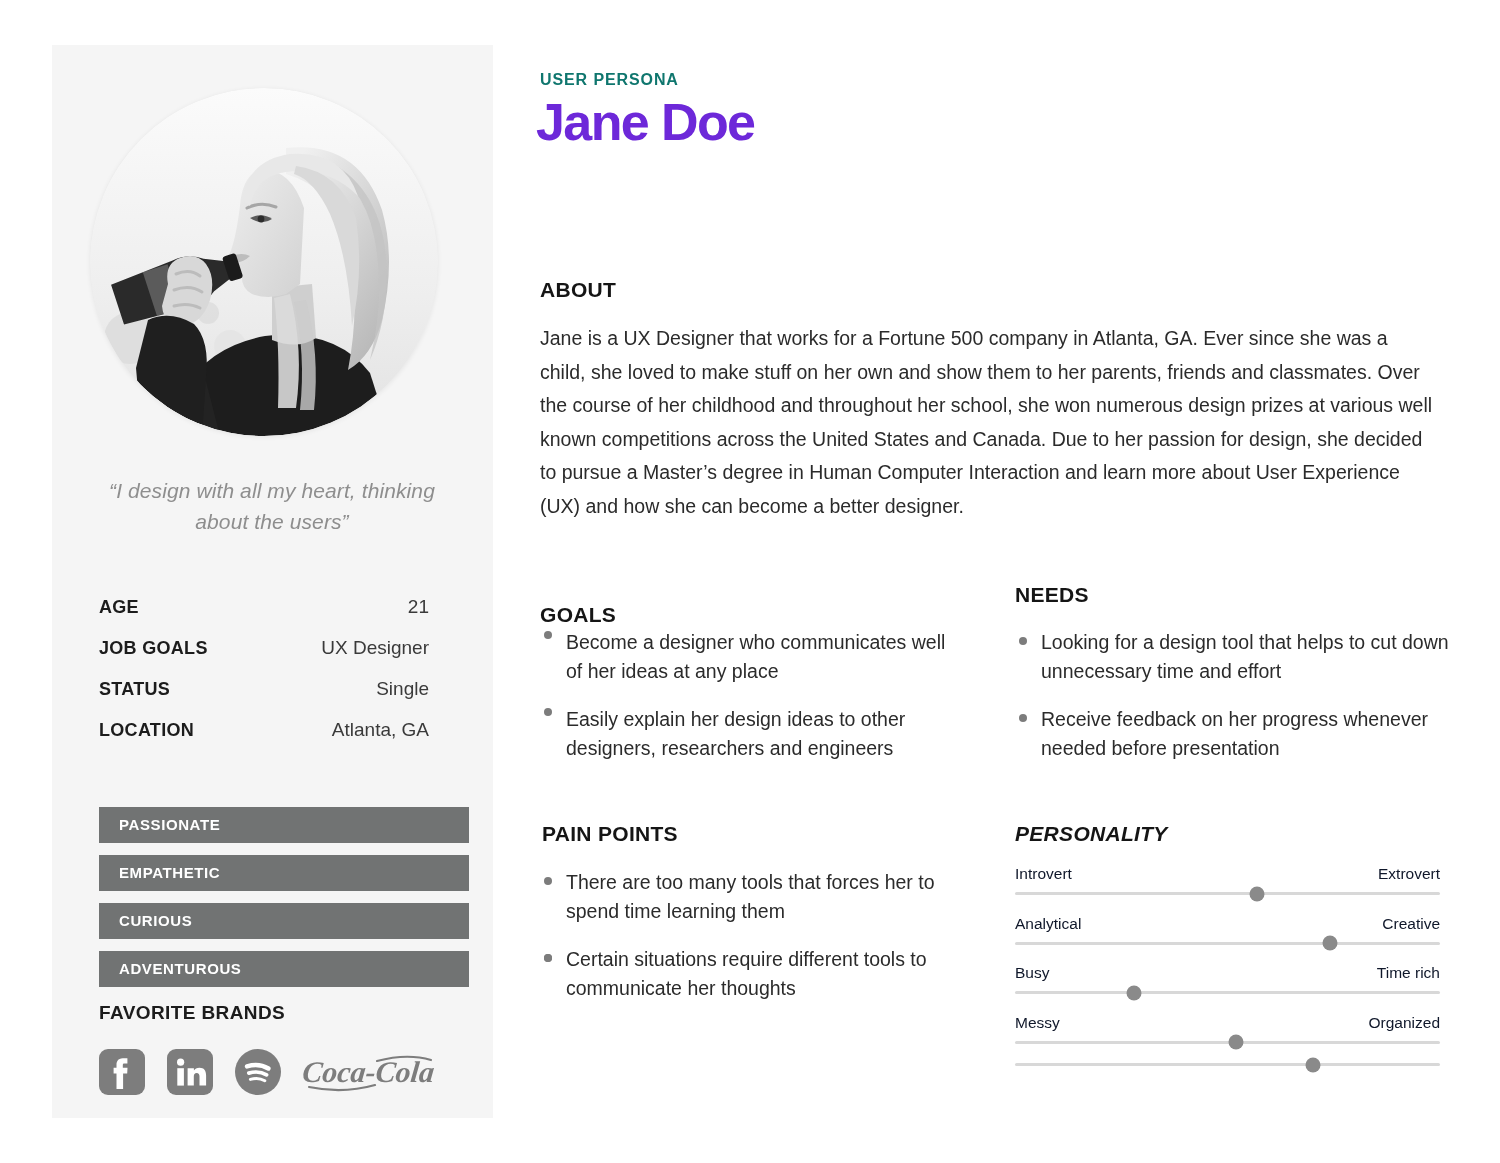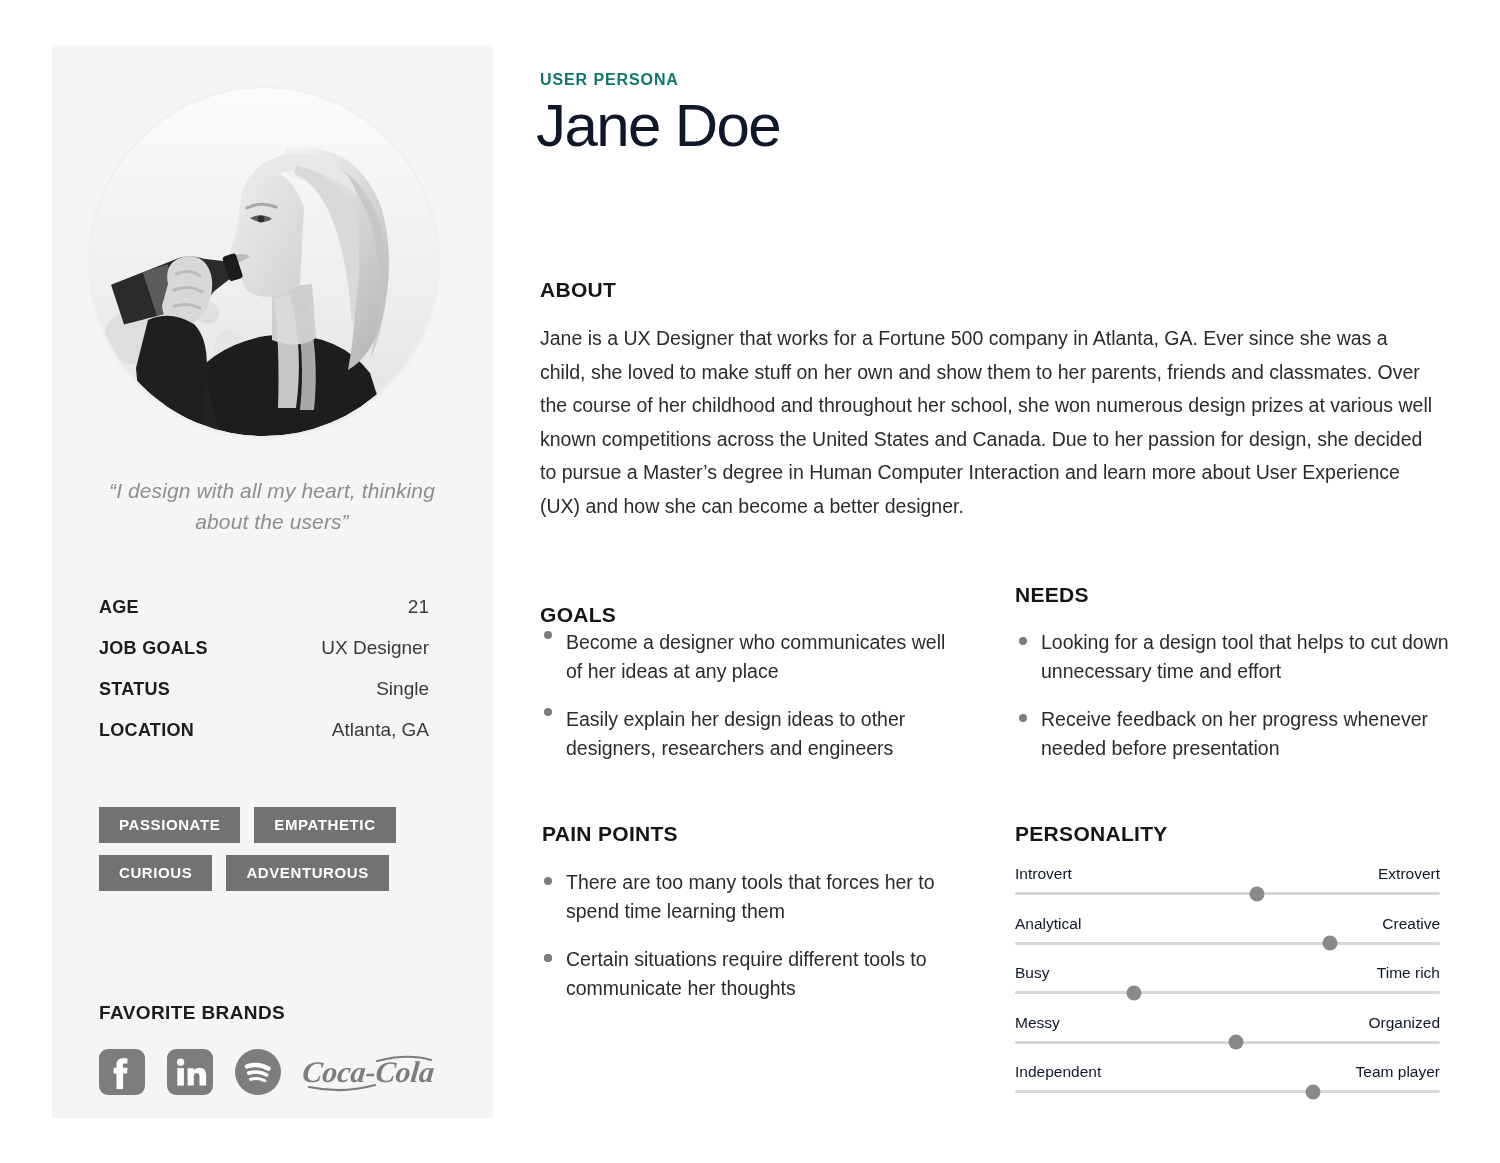--- a/index.html
+++ b/index.html
@@ -85,20 +85,21 @@
   }
 
   .tags {
     position: absolute;
     left: 47px;
     top: 762px;
     width: 370px;
     display: flex;
     flex-wrap: wrap;
     gap: 12px 14px;
+    flex-direction: column;
   }
   .tag {
     background: #717373;
     color: #ffffff;
     font-size: 15px;
     font-weight: bold;
     letter-spacing: 0.6px;
     padding: 10px 20px 11px 20px;
     line-height: 1;
     white-space: nowrap;
@@ -130,24 +131,24 @@
     position: absolute;
     left: 0; top: 71px;
     font-size: 16px;
     font-weight: bold;
     letter-spacing: 0.9px;
     color: #0f766e;
   }
   .person-name {
     position: absolute;
     left: -4px; top: 96px;
-    font-size: 60px;
-    font-weight: normal;
+    font-size: 52px;
+    font-weight: bold;
     letter-spacing: -1.6px;
-    color: #0f172a;
+    color: #6d28d9;
     line-height: 1;
   }
 
   .sec-head {
     font-size: 21px;
     font-weight: bold;
     letter-spacing: 0.3px;
     color: #151515;
   }
 
@@ -403,21 +404,21 @@
           <span class="dot"></span>
         </div>
         <div class="bullet">
           <span class="dot"></span>
           <span>Certain situations require different tools to communicate her thoughts</span>
         </div>
       </div>
     </div>
 
     <div class="col-right">
-      <div class="sec-head pers-head" style="position:absolute;">PERSONALITY</div>
+      <div class="sec-head pers-head" style="position:absolute;font-style:italic;">PERSONALITY</div>
       <div class="sliders">
 
         <div class="slider-row">
           <div class="slider-labels">
             <span>Introvert</span>
             <span>Extrovert</span>
           </div>
           <div class="track">
             <span class="thumb" style="left: 57%;"></span>
           </div>
@@ -447,24 +448,20 @@
           <div class="slider-labels">
             <span>Messy</span>
             <span>Organized</span>
           </div>
           <div class="track">
             <span class="thumb" style="left: 52%;"></span>
           </div>
         </div>
 
         <div class="slider-row">
-          <div class="slider-labels">
-            <span>Independent</span>
-            <span>Team player</span>
-          </div>
           <div class="track">
             <span class="thumb" style="left: 70%;"></span>
           </div>
         </div>
 
       </div>
     </div>
 
   </div>
 </div>

